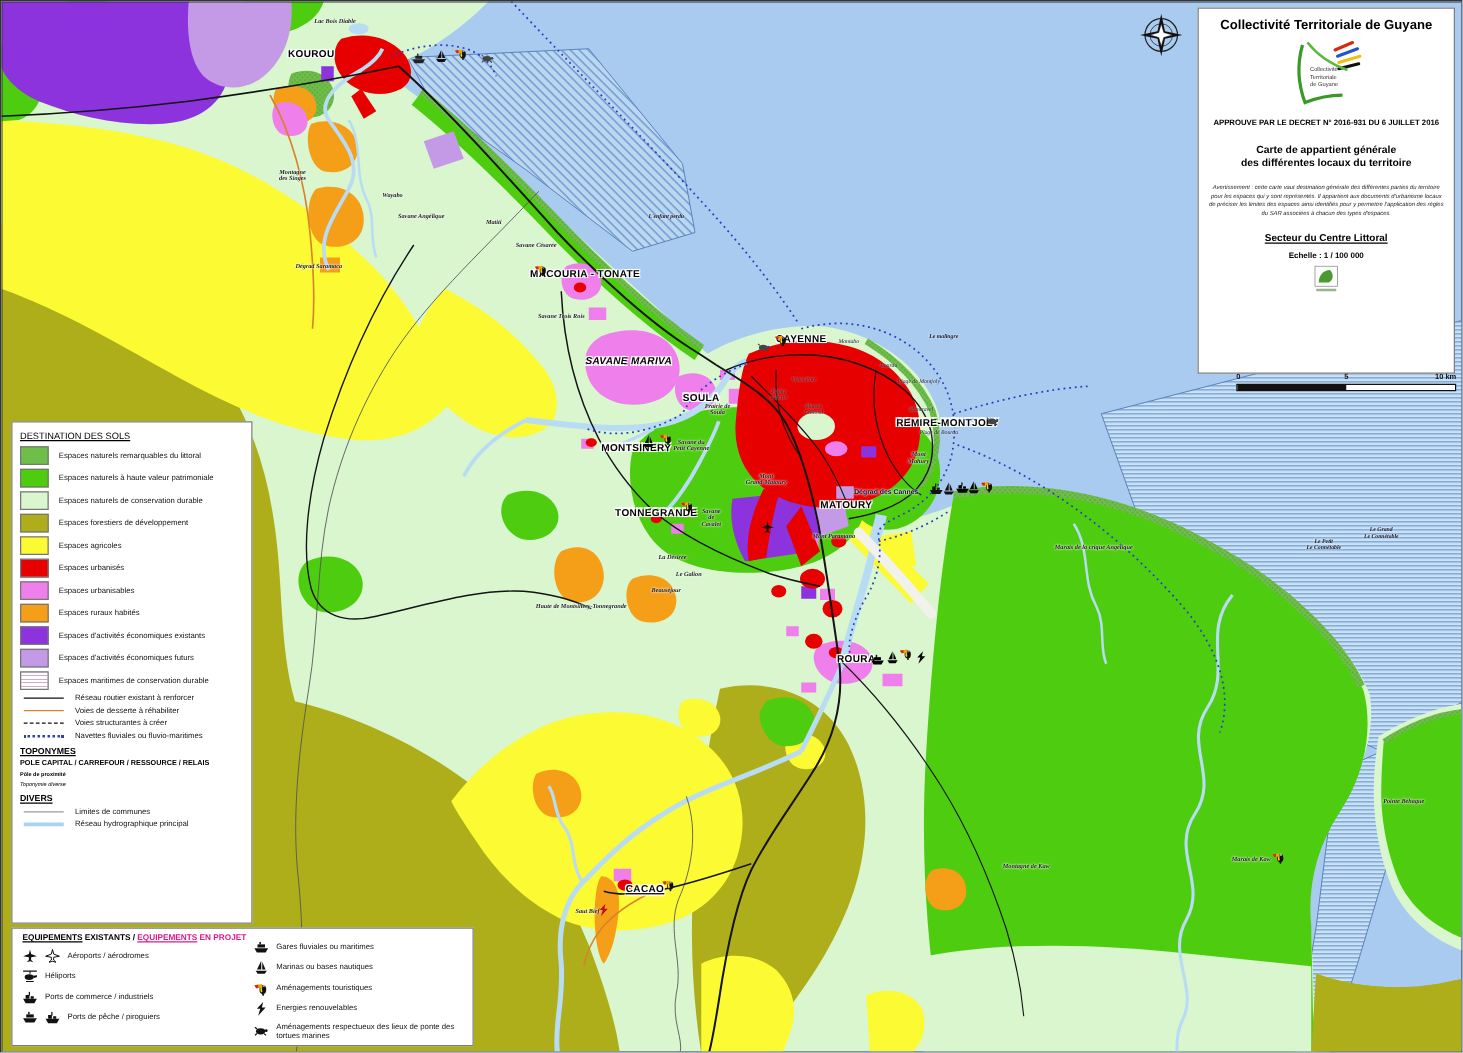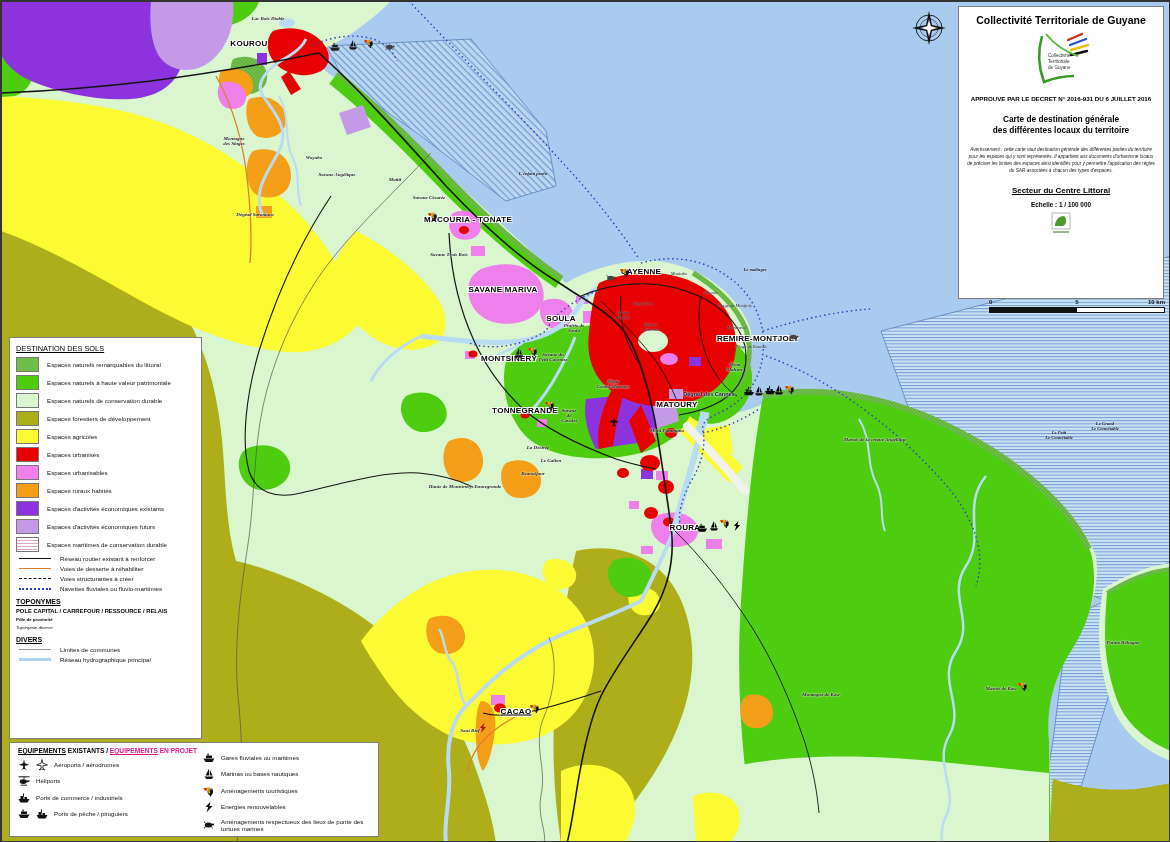--- a/index.html
+++ b/index.html
@@ -296,21 +296,21 @@
       <path d="M928,18 L930,25 L937,27 L930,29 L928,36 L926,29 L919,27 L926,25 Z" fill="#fff" stroke="#111" stroke-width="0.4"></path>
     </g>
 
     <rect x="0.5" y="0.5" width="1169" height="841" fill="none" stroke="#333" stroke-width="1"></rect>
   </svg>
 
   <div id="labels-layer">
 
   <div class="mlbl c-city" style="left: 248px; top: 42px;">KOUROU</div>
       <div class="mlbl c-city" style="left: 467px; top: 218px;">MACOURIA - TONATE</div>
-      <div class="mlbl c-city" style="left: 502px; top: 288px;">SAVANE MARIVA</div>
+      <div class="mlbl c-city" style="left: 502px; top: 288px; font-style: italic;">SAVANE MARIVA</div>
       <div class="mlbl c-city" style="left: 640px; top: 270px;">CAYENNE</div>
       <div class="mlbl c-city" style="left: 560px; top: 317px;">SOULA</div>
       <div class="mlbl c-city" style="left: 508px; top: 357px;">MONTSINERY</div>
       <div class="mlbl c-city" style="left: 524px; top: 409px;">TONNEGRANDE</div>
       <div class="mlbl c-city" style="left: 676px; top: 403px;">MATOURY</div>
       <div class="mlbl c-city" style="left: 757px; top: 337px;">REMIRE-MONTJOLY</div>
       <div class="mlbl c-city" style="left: 684px; top: 526px;">ROURA</div>
       <div class="mlbl c-city" style="left: 515px; top: 710px; text-decoration: underline;">CACAO</div>
       <div class="mlbl c-nat" style="left: 267px; top: 17px;">Lac Bois Diable</div>
       <div class="mlbl c-nat" style="left: 233px; top: 140px;">Montagne
@@ -469,21 +469,21 @@
         <line x1="47" y1="25" x2="63" y2="21" stroke="#111" stroke-width="2.4"></line>
       </g>
       <path d="M18,6 C14,20 14,36 20,52 C30,48 40,46 50,46" fill="none" stroke="#3a9a28" stroke-width="2.6"></path>
       <path d="M22,4 C30,14 42,22 54,26" fill="none" stroke="#5ab83a" stroke-width="2"></path>
       <text x="24" y="27" font-size="4.6" fill="#333" font-family="Liberation Sans, sans-serif">Collectivité</text>
       <text x="24" y="33" font-size="4.6" fill="#333" font-family="Liberation Sans, sans-serif">Territoriale</text>
       <text x="24" y="39" font-size="4.6" fill="#333" font-family="Liberation Sans, sans-serif">de Guyane</text>
     </svg>
     <div class="decree">APPROUVE PAR LE DECRET N° 2016-931 DU 6 JUILLET 2016</div>
     <div class="subtitle">
-      <div>Carte de destination générale</div>
+      <div>Carte de appartient générale</div>
       <div>des différentes locaux du territoire</div>
     </div>
     <div class="disc">Avertissement : cette carte vaut destination générale des différentes parties du territoire pour les espaces qui y sont représentés. Il appartient aux documents d'urbanisme locaux de préciser les limites des espaces ainsi identifiés pour y permettre l'application des règles du SAR associées à chacun des types d'espaces.</div>
     <div class="sector">Secteur du Centre Littoral</div>
     <div class="echelle">Echelle : 1 / 100 000</div>
     <svg class="ctglogo" width="22" height="24" viewBox="0 0 22 24">
       <rect x="2" y="1" width="18" height="16" fill="#fff" stroke="#888" stroke-width="0.6"></rect>
       <path d="M5,14 C5,8 9,4 14,4 C17,7 17,12 13,14 Z" fill="#4a9a2f"></path>
       <rect x="3" y="19" width="16" height="2" fill="#9ab58a"></rect>
     </svg>

